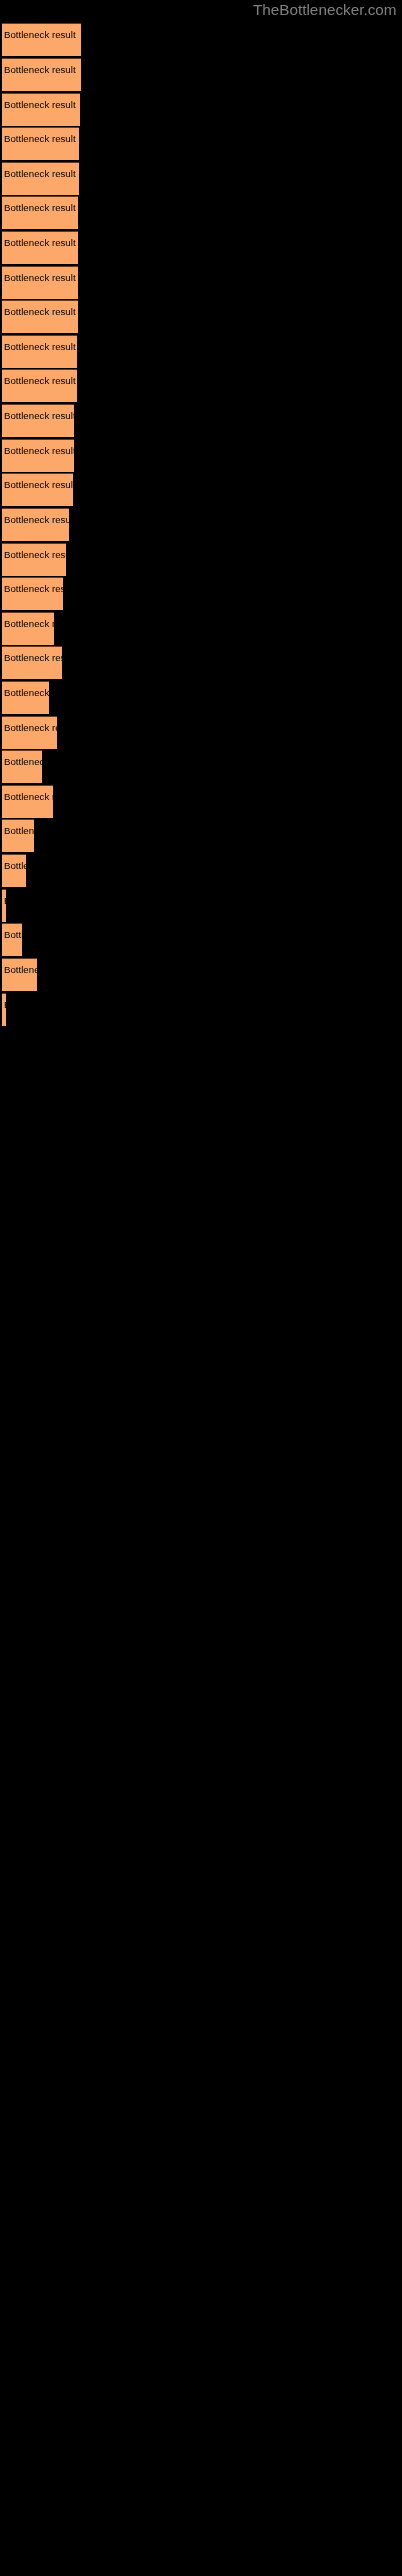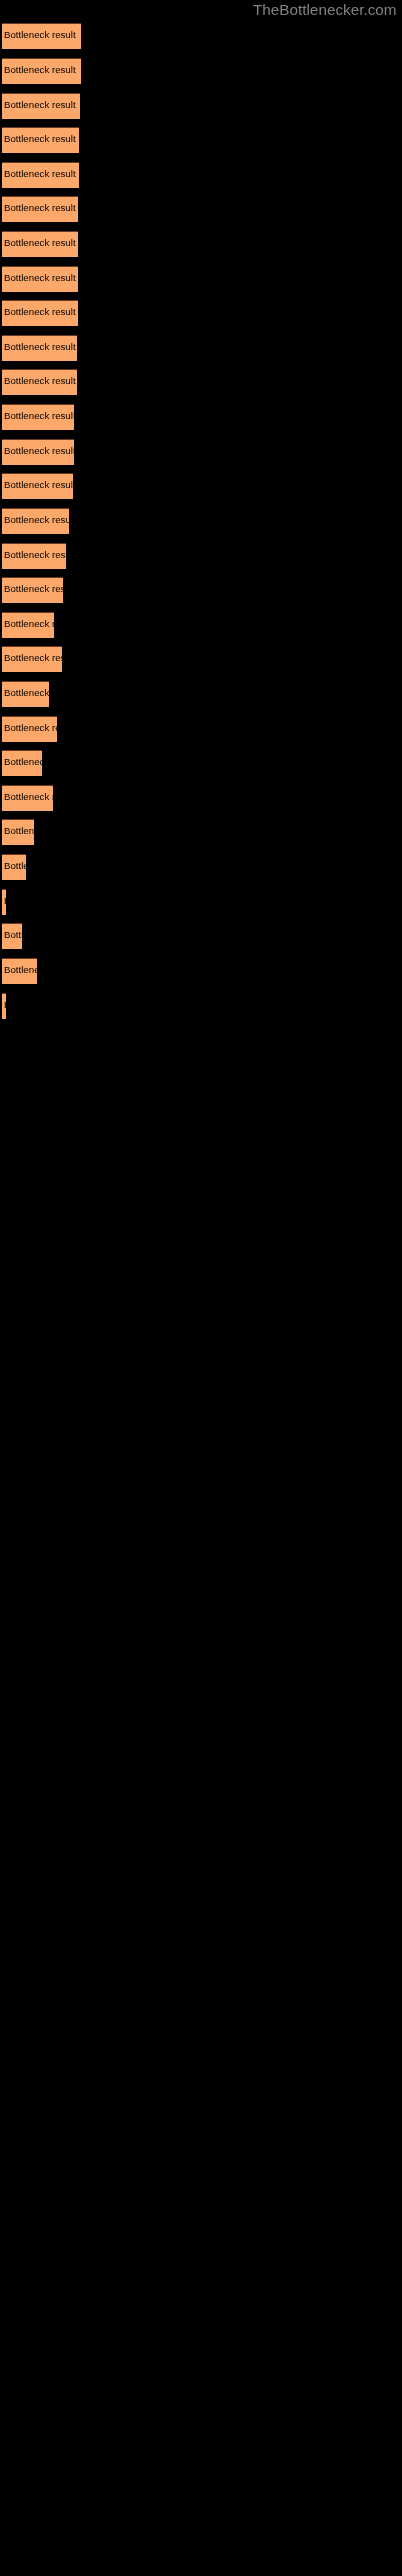--- a/index.html
+++ b/index.html
@@ -33,21 +33,21 @@
   }
   .bar-row {
     position: absolute;
     left: 1.6px;
     height: 19.3px;
   }
   .bar {
     position: absolute;
     left: 0;
     top: 0;
-    height: 26px;
+    height: 33px;
     box-sizing: border-box;
     background: #FCA86A;
     border-top: 1.6px solid #6b3a1e;
     overflow: hidden;
   }
   .bar-label {
     position: absolute;
     left: 2.4px;
     top: 1.6px;
     height: 17.7px;

